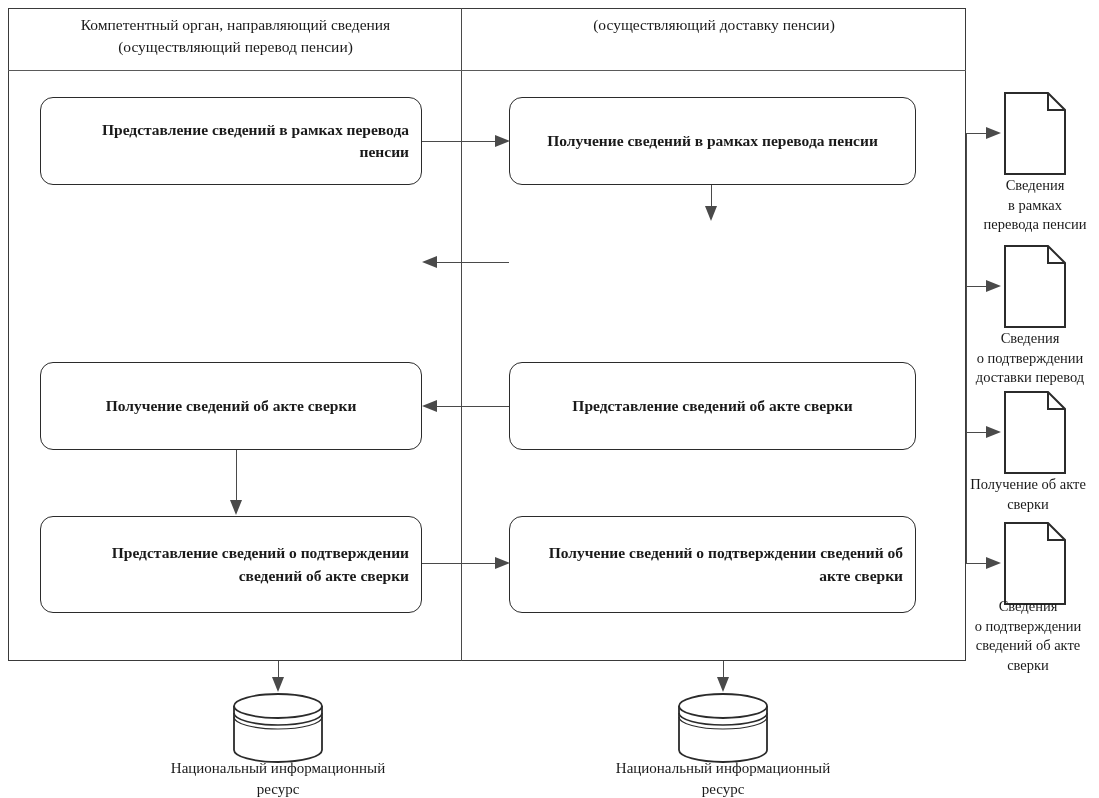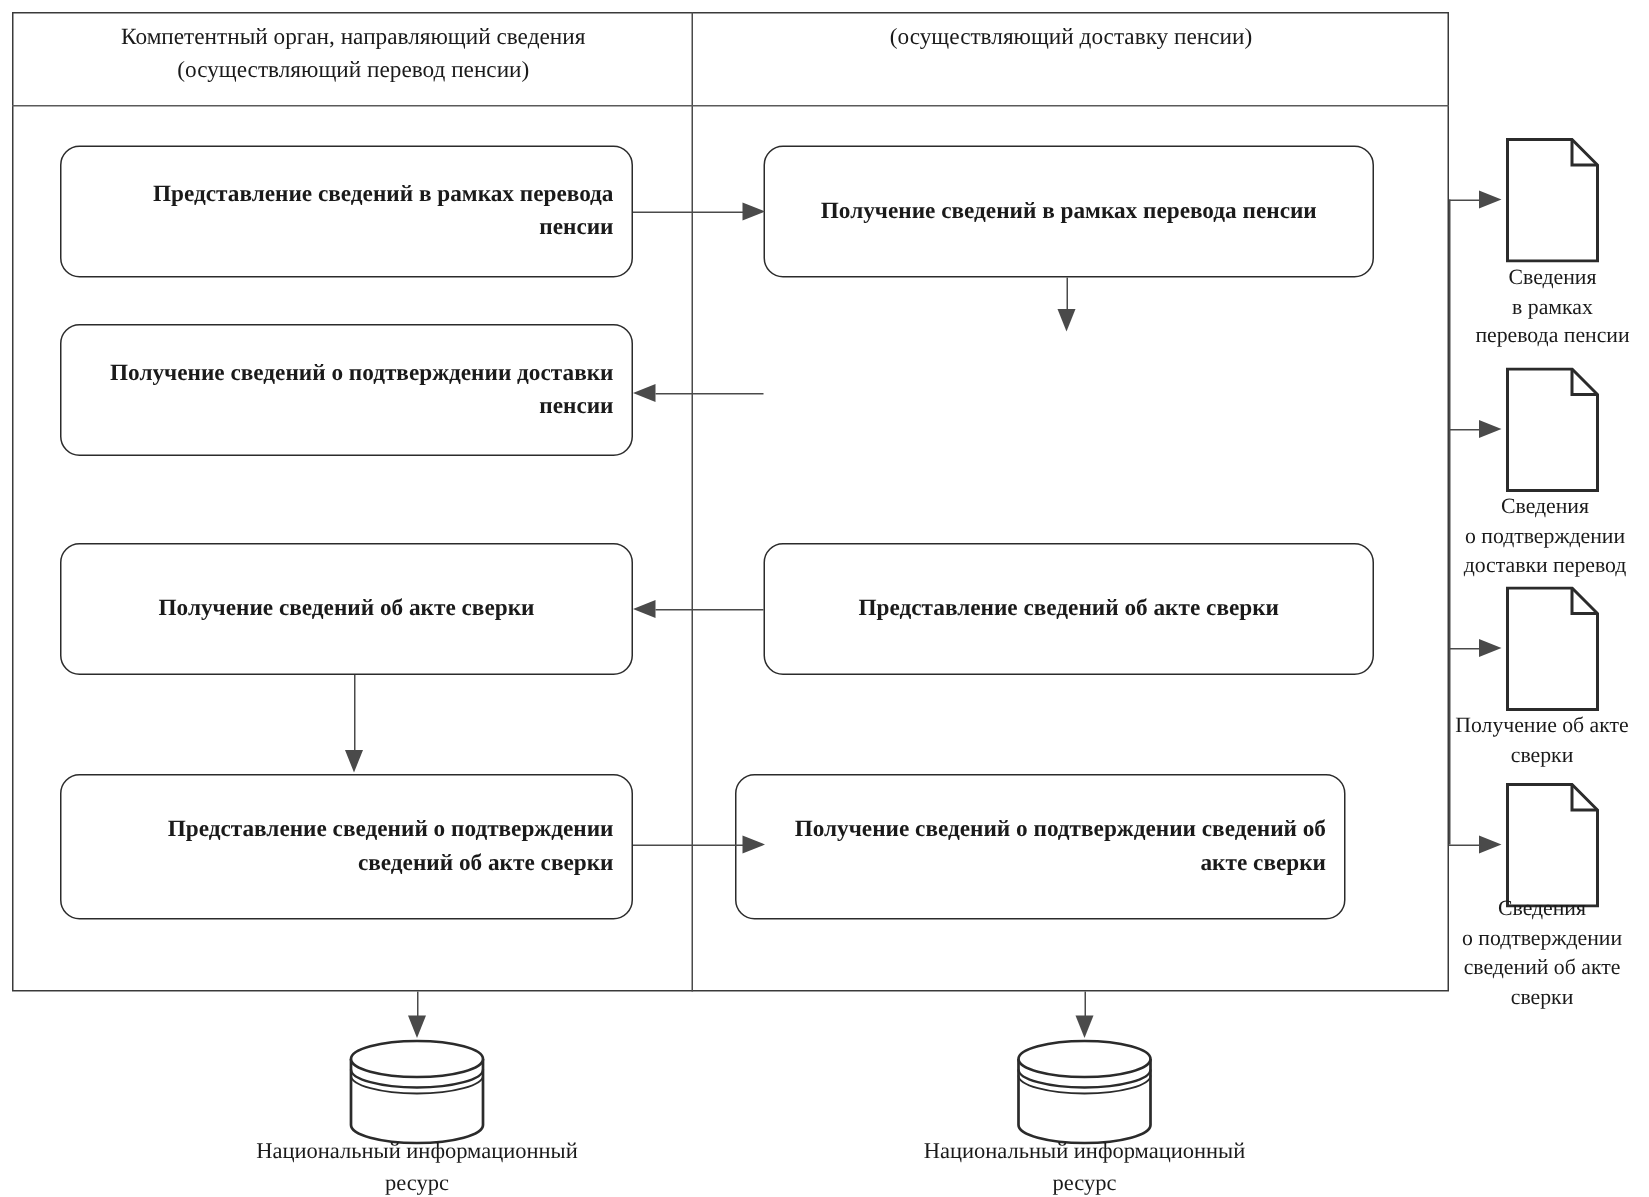--- a/index.html
+++ b/index.html
@@ -148,27 +148,26 @@
 
   <div class="col-header left">
     <div>Компетентный орган, направляющий сведения</div>
     <div>(осуществляющий перевод пенсии)</div>
   </div>
   <div class="col-header right">
     <div>(осуществляющий доставку пенсии)</div>
   </div>
 
   <div class="pbox" style="left:40px;  top:97px;  width:382px; height:88px;">Представление сведений в рамках перевода пенсии</div>
-  <div class="pbox" style="left:40px;  top:216px; width:382px; height:88px;">Получение сведений о подтверждении доставки пенсии</div>
   <div class="pbox" style="left:40px;  top:362px; width:382px; height:88px;">Получение сведений об акте сверки</div>
   <div class="pbox" style="left:40px;  top:516px; width:382px; height:97px;">Представление сведений о подтверждении сведений об акте сверки</div>
 
   <div class="pbox" style="left:509px; top:97px;  width:407px; height:88px;">Получение сведений в рамках перевода пенсии</div>
   <div class="pbox" style="left:509px; top:362px; width:407px; height:88px;">Представление сведений об акте сверки</div>
-  <div class="pbox" style="left:490px; top:516px; width:407px; height:97px;">Получение сведений о подтверждении сведений об акте сверки</div>
+  <div class="pbox" style="left:509px; top:516px; width:407px; height:97px;">Получение сведений о подтверждении сведений об акте сверки</div>
 
   <div class="hline" style="left:422px; top:141px; width:74px;"></div>
   <div class="arrow-r" style="left:495px; top:134.5px;"></div>
 
   <div class="vline" style="left:711px; top:185px; height:22px;"></div>
   <div class="arrow-d" style="left:704.5px; top:206px;"></div>
 
   <div class="hline" style="left:437px; top:262px; width:72px;"></div>
   <div class="arrow-l" style="left:422px; top:255.5px;"></div>
 

